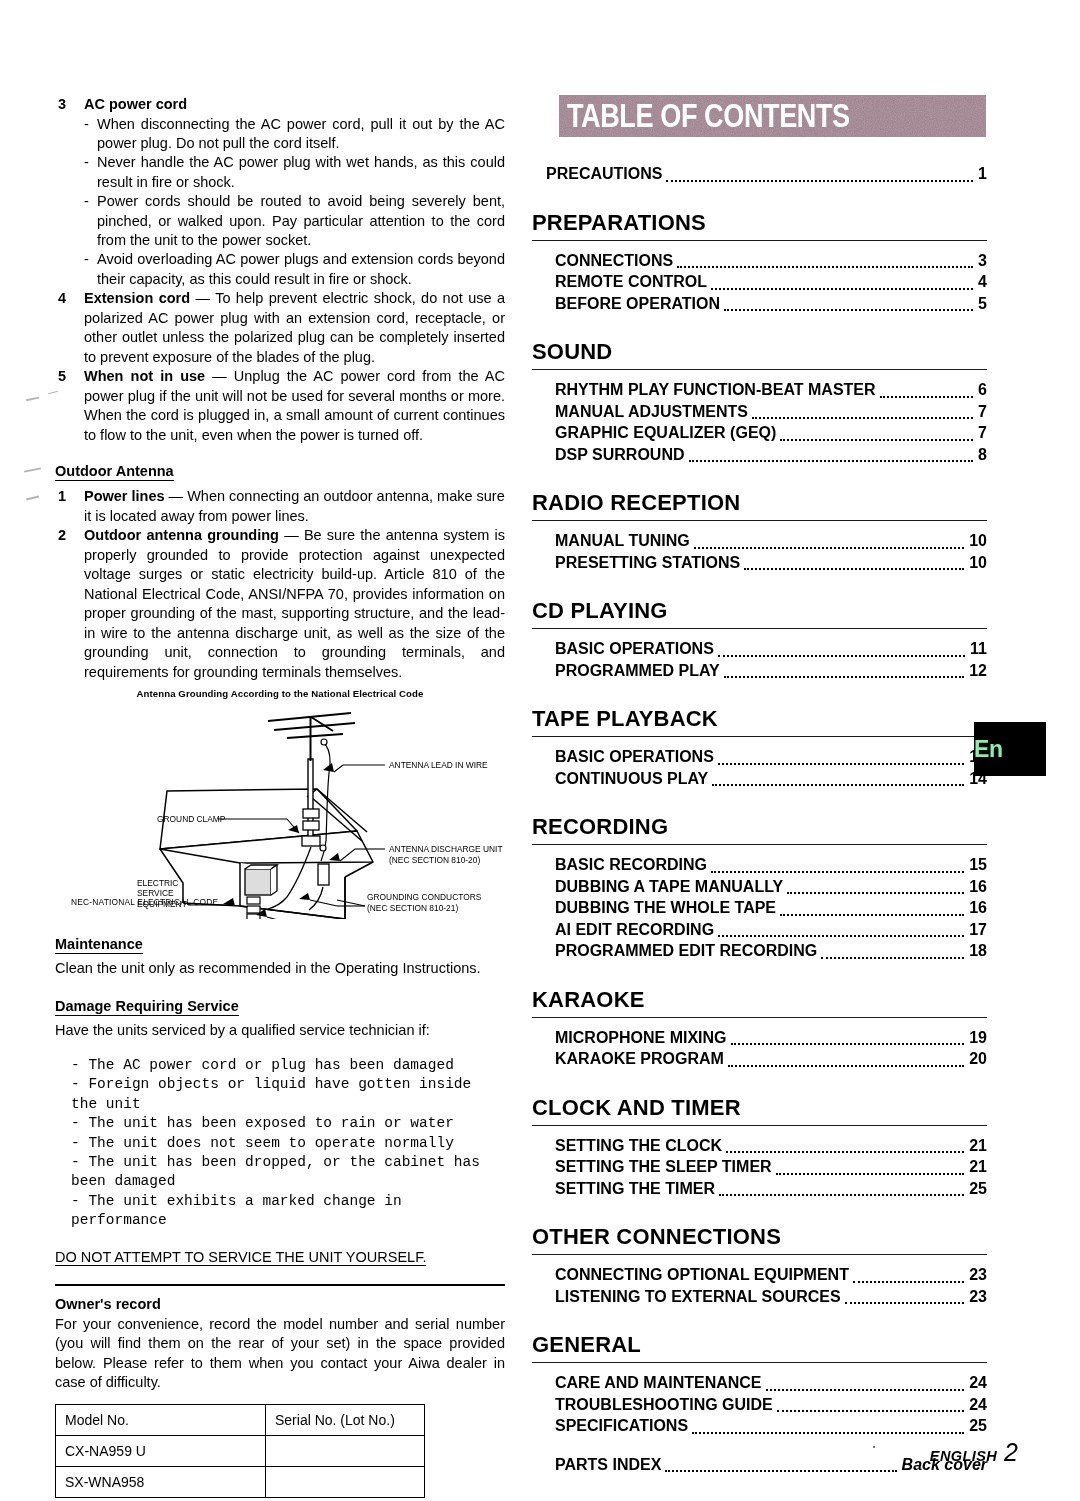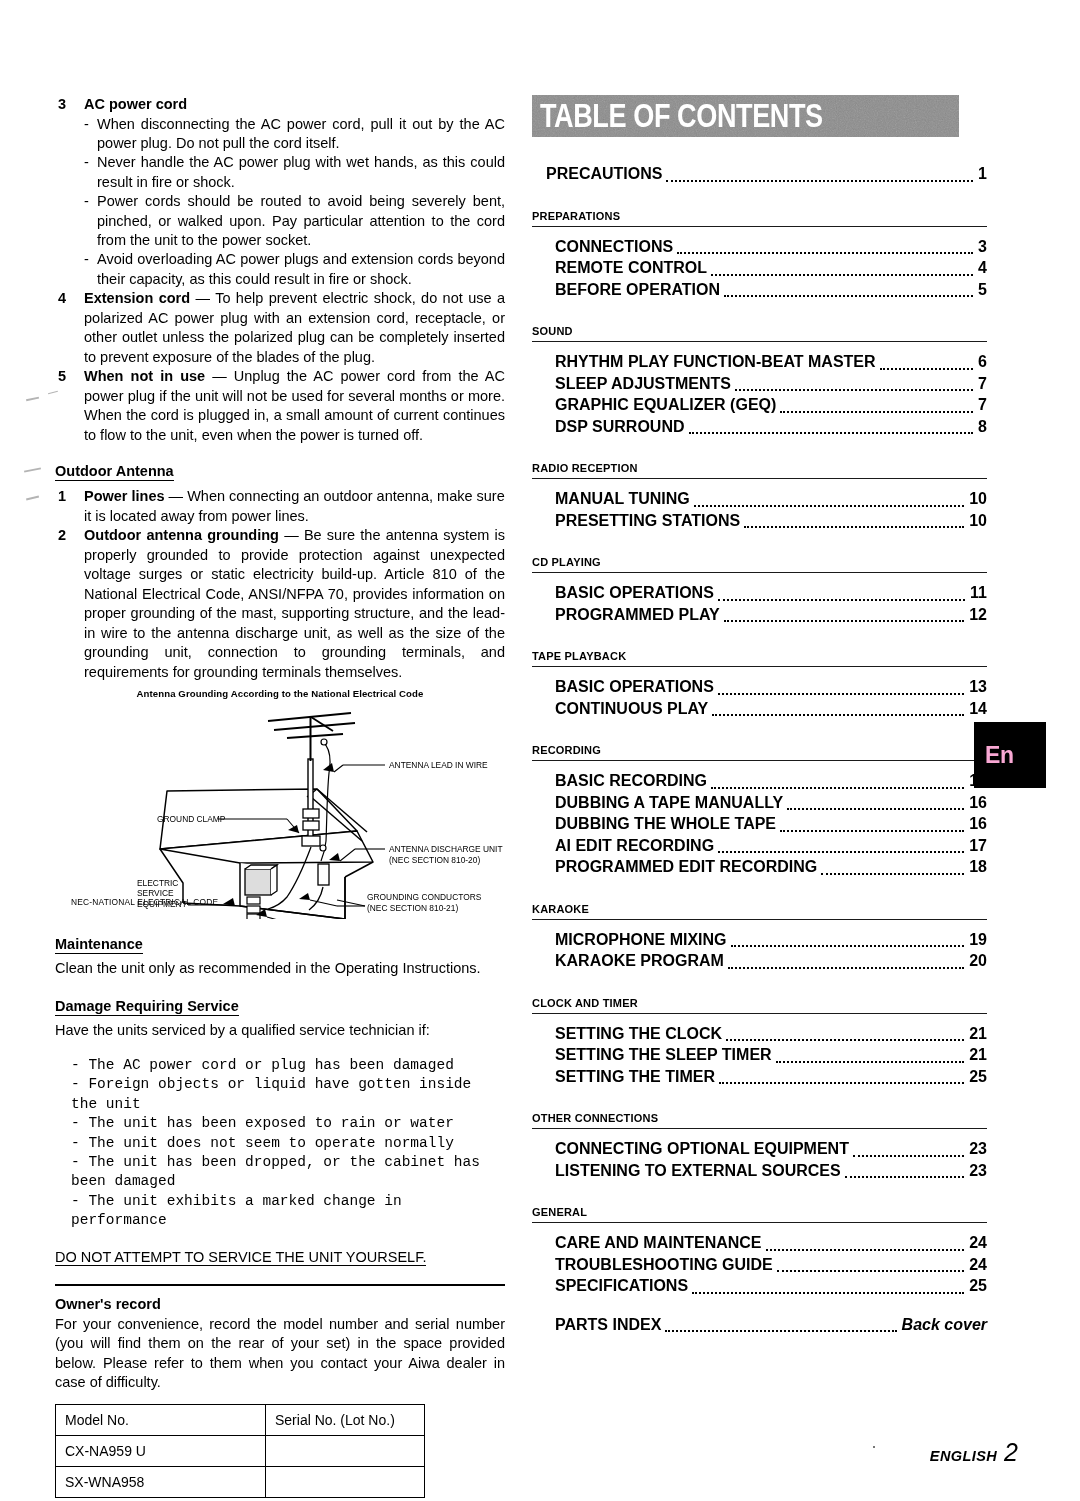--- a/index.html
+++ b/index.html
@@ -61,35 +61,36 @@
   }
   .diagram-wrap{position:relative;width:450px;height:218px;margin-top:2px;}
   .diagram-wrap svg{position:absolute;left:0;top:0;}
   .nec-code{
     position:absolute;left:16px;top:196px;font-size:8.4px;letter-spacing:.2px;
   }
 
   
   .banner{
     position:relative;width:427px;height:42px;overflow:hidden;
-    background:#404040;
+    background:#be185d;
+    margin-left:27px;
   }
   .banner .noise{position:absolute;inset:0;opacity:.85;}
   .banner .label{
     position:absolute;left:8px;top:50%;transform:translateY(-50%) scaleX(.82);
     transform-origin:left center;
     font-size:33px;font-weight:bold;color:#fff;letter-spacing:-0.5px;
     white-space:nowrap;font-family:"Liberation Sans",sans-serif;
   }
 
   
   .toc{margin-top:0;}
   .toc-section{margin-top:25px;}
   .toc-section-title{
-    font-size:11px;font-weight:bold;letter-spacing:.2px;
+    font-size:22px;font-weight:bold;letter-spacing:.2px;
     padding-bottom:4px;border-bottom:1.7px solid #1a1a1a;
     margin:0 0 9px 0;
   }
   .toc-standalone{margin-top:26px;}
   .toc-row{
     display:flex;align-items:flex-end;
     font-size:16px;font-weight:bold;line-height:21.5px;
     padding-left:23px;white-space:nowrap;
   }
   .toc-row.nopad{padding-left:14px;}
@@ -97,24 +98,24 @@
   .toc-dots{
     flex:1;overflow:hidden;margin:0 3px 3px 4px;
     border-bottom:2.2px dotted #000;min-width:12px;
   }
   .toc-page{flex:none;padding-left:2px;}
   .toc-page.italic{font-style:italic;}
   .toc-row.spaced{margin-top:17px;}
 
   
   .en-tab{
-    position:absolute;left:974px;top:722px;width:72px;height:66px;
-    background:#000;color:#f9a8d4;
+    position:absolute;left:974px;top:722px;width:72px;height:54px;
+    background:#000;color:#86efac;
     font-size:23px;font-weight:bold;
-    display:flex;align-items:center;padding-left:11px;box-sizing:border-box;
+    display:flex;align-items:center;box-sizing:border-box;
     letter-spacing:-.3px;
   }
 
   
   .footer{
     position:absolute;right:62px;bottom:34px;
     display:flex;align-items:baseline;gap:7px;
   }
   .footer .eng{
     font-size:14.5px;font-weight:bold;font-style:italic;letter-spacing:.4px;
@@ -408,21 +409,21 @@
       </div>
 
       <div class="toc-section">
         <div class="toc-section-title">SOUND</div>
         <div class="toc-row">
           <span class="toc-label">RHYTHM PLAY FUNCTION-BEAT MASTER</span>
           <span class="toc-dots"></span>
           <span class="toc-page">6</span>
         </div>
         <div class="toc-row">
-          <span class="toc-label">SLEEP ADJUSTMENTS</span>
+          <span class="toc-label">MANUAL ADJUSTMENTS</span>
           <span class="toc-dots"></span>
           <span class="toc-page">7</span>
         </div>
         <div class="toc-row">
           <span class="toc-label">GRAPHIC EQUALIZER (GEQ)</span>
           <span class="toc-dots"></span>
           <span class="toc-page">7</span>
         </div>
         <div class="toc-row">
           <span class="toc-label">DSP SURROUND</span>

